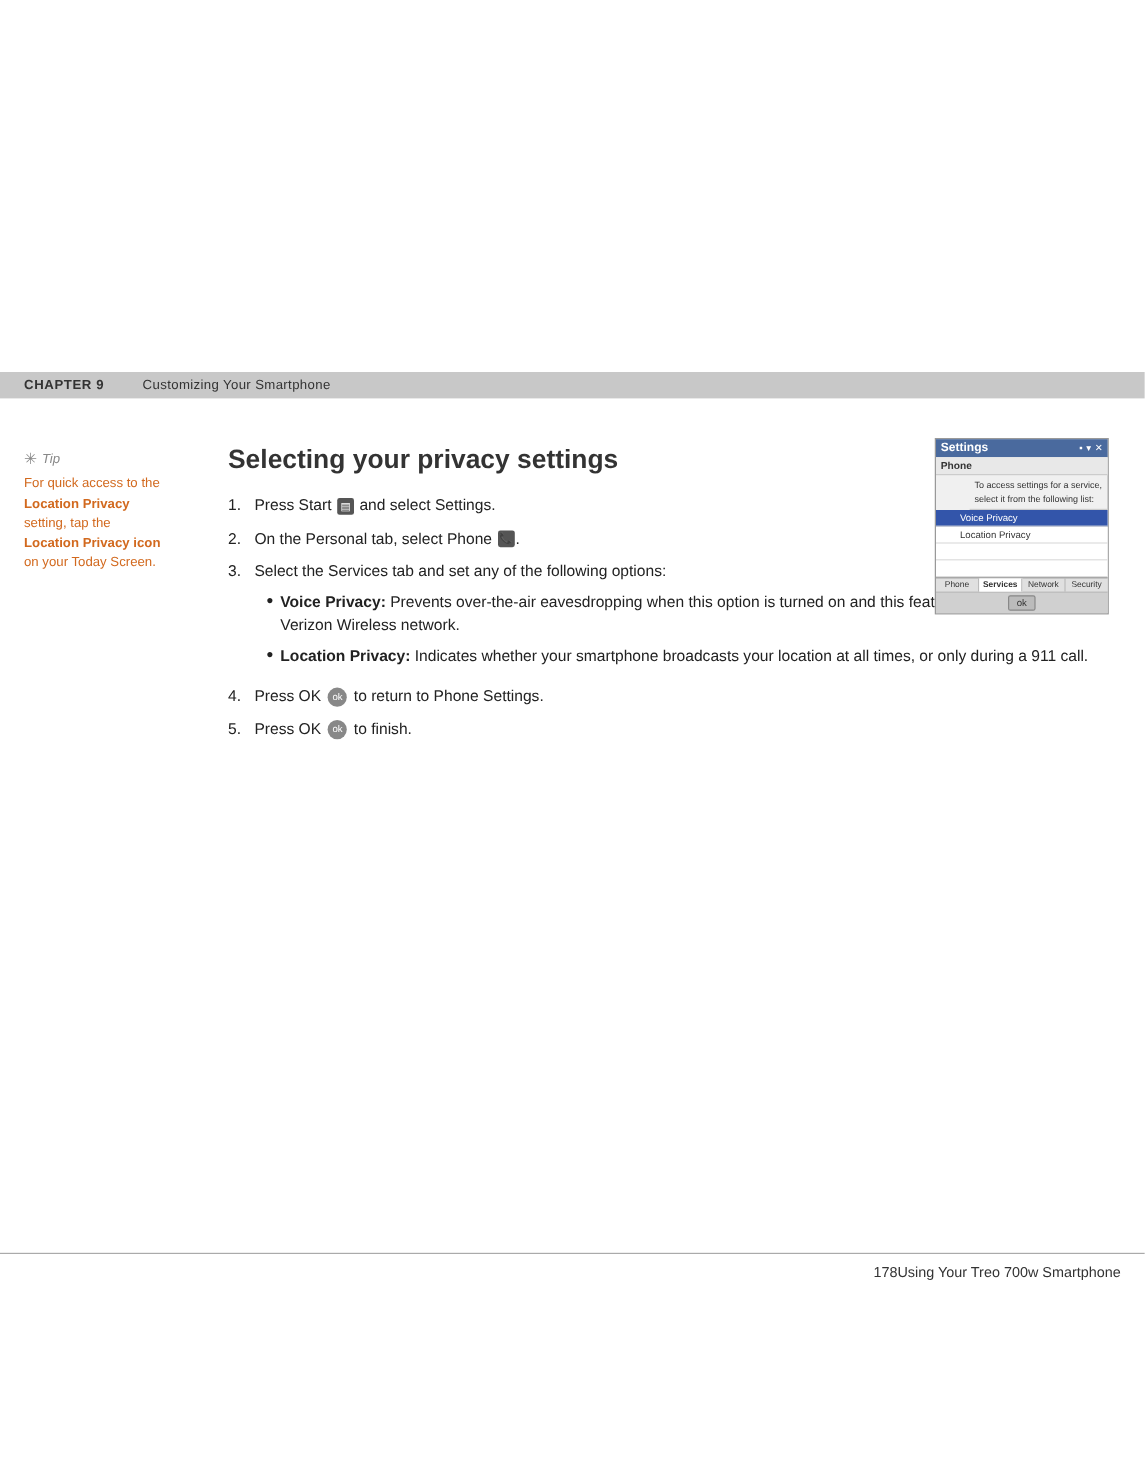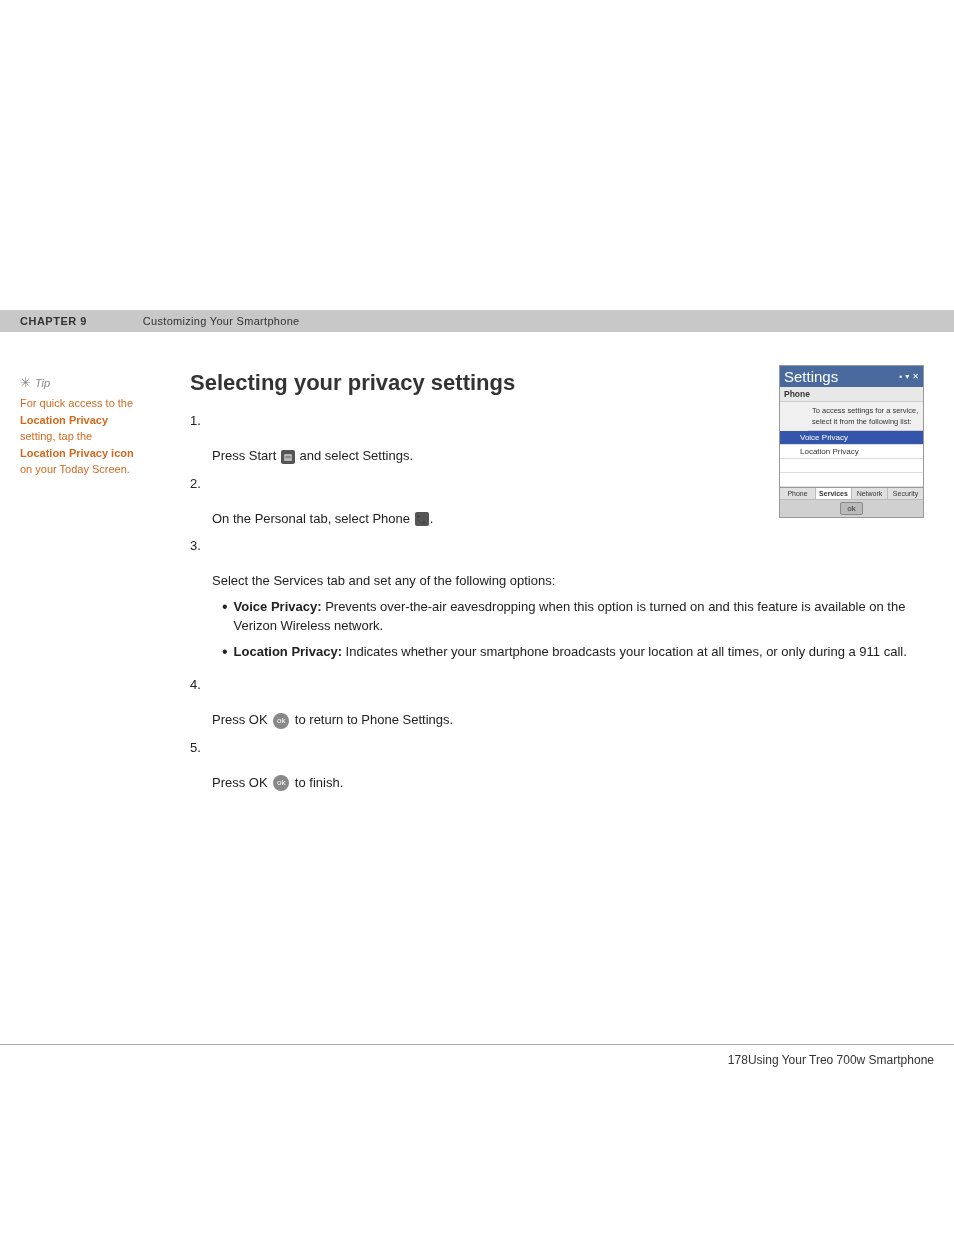--- a/index.html
+++ b/index.html
@@ -16,21 +16,21 @@
     
     .chapter-bar {
       position: absolute;
       top: 310px;
       left: 0;
       right: 0;
       background: #c8c8c8;
       padding: 5px 20px;
       display: flex;
       align-items: center;
-      gap: 56px;
+      gap: 32px;
     }
     .chapter-bar .chapter-label {
       font-weight: bold;
       font-size: 11px;
       color: #333;
       letter-spacing: 0.5px;
     }
     .chapter-bar .chapter-title {
       font-size: 11px;
       color: #333;
@@ -100,21 +100,20 @@
       line-height: 1.5;
       display: flex;
       gap: 6px;
     }
     .step-num {
       min-width: 16px;
       font-size: 13px;
     }
     .step-content {
       flex: 1;
-      margin-top: 35px;
     }
 
     .bullet-list {
       list-style: none;
       margin: 6px 0 6px 10px;
     }
     .bullet-list li {
       margin-bottom: 6px;
       font-size: 13px;
       line-height: 1.5;
@@ -173,22 +172,22 @@
     .phone-screenshot .ps-titlebar {
       background: #4a6a9e;
       color: #fff;
       font-size: 9px;
       padding: 2px 4px;
       display: flex;
       justify-content: space-between;
       align-items: center;
     }
     .phone-screenshot .ps-title-text {
-      font-weight: normal;
-      font-size: 15px;
+      font-weight: bold;
+      font-size: 10px;
     }
     .phone-screenshot .ps-icons {
       font-size: 8px;
       display: flex;
       gap: 3px;
     }
     .phone-screenshot .ps-section-label {
       background: #e8e8e8;
       font-size: 8.5px;
       font-weight: bold;

